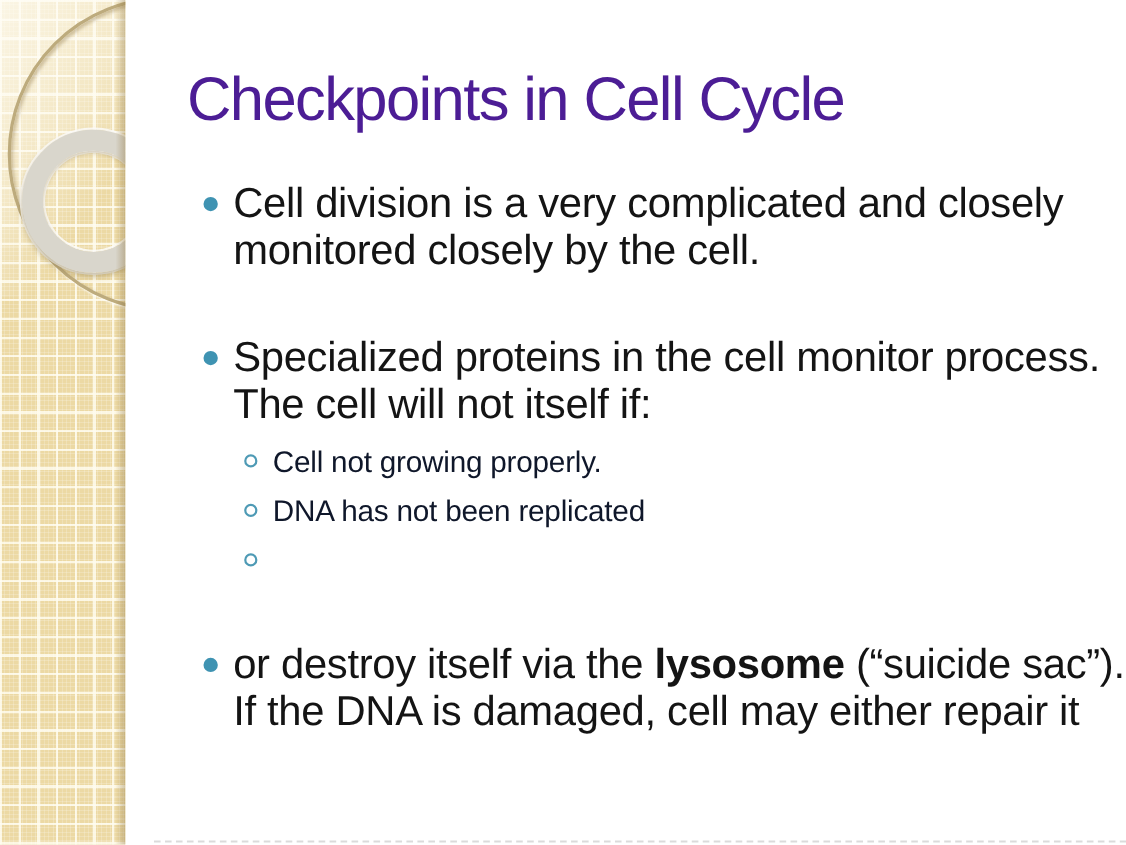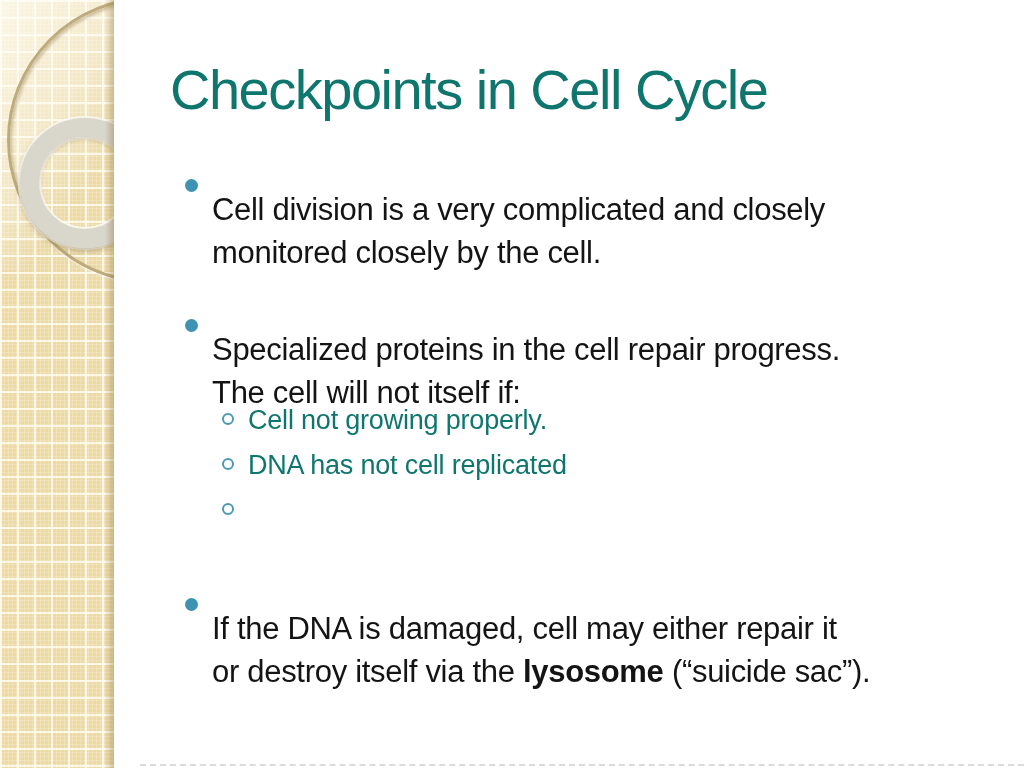--- a/index.html
+++ b/index.html
@@ -75,45 +75,44 @@
     border-bottom: 2px dashed rgba(175,175,175,.45);
   }
 
   
   .title {
     position: absolute;
     left: 170px; top: 58px;
     font-size: 56px;
     line-height: 64px;
     letter-spacing: -1.5px;
-    color: #0f766e;
+    color: #4c1d95;
     white-space: nowrap;
   }
 
   
   .bullet-block {
     position: absolute;
     left: 185px;
     display: flex;
     align-items: flex-start;
   }
   .bullet-dot {
     flex: 0 0 auto;
     width: 13px; height: 13px;
     margin-top: 15px;
     margin-right: 14px;
     border-radius: 50%;
     background: #3f93b2;
   }
   .bullet-lines {
-    font-size: 31px;
+    font-size: 38px;
     line-height: 43px;
     letter-spacing: -0.3px;
     color: #141414;
-    margin-top: 24px;
   }
   .bullet-lines div { white-space: nowrap; }
 
   .sub-list {
     position: absolute;
     left: 222px; top: 398px;
   }
   .sub-item {
     display: flex;
     align-items: flex-start;
@@ -126,21 +125,21 @@
     margin-top: 15px;
     margin-right: 14px;
     border: 2px solid #4e9ab5;
     border-radius: 50%;
     background: transparent;
   }
   .sub-text {
     font-size: 27px;
     line-height: 44px;
     letter-spacing: -0.2px;
-    color: #0f766e;
+    color: #0f172a;
     white-space: nowrap;
   }
 
   .bold-word { font-weight: bold; }
 </style>
 </head>
 <body>
 
 <div id="slide">
 
@@ -159,40 +158,40 @@
     <span class="bullet-dot"></span>
     <div class="bullet-lines">
       <div>Cell division is a very complicated and closely</div>
       <div>monitored closely by the cell.</div>
     </div>
   </div>
 
   <div class="bullet-block" style="top:304px">
     <span class="bullet-dot"></span>
     <div class="bullet-lines">
-      <div>Specialized proteins in the cell repair progress.</div>
+      <div>Specialized proteins in the cell monitor process.</div>
       <div>The cell will not itself if:</div>
     </div>
   </div>
 
   <div class="sub-list">
     <div class="sub-item">
       <span class="sub-circle"></span>
       <span class="sub-text">Cell not growing properly.</span>
     </div>
     <div class="sub-item">
       <span class="sub-circle"></span>
-      <span class="sub-text">DNA has not cell replicated</span>
+      <span class="sub-text">DNA has not been replicated</span>
     </div>
     <div class="sub-item">
       <span class="sub-circle"></span>
     </div>
   </div>
 
   <div class="bullet-block" style="top:583px">
     <span class="bullet-dot"></span>
     <div class="bullet-lines">
+      <div><span>or destroy itself via the </span><span class="bold-word">lysosome</span><span> (“suicide sac”).</span></div>
       <div>If the DNA is damaged, cell may either repair it</div>
-      <div><span>or destroy itself via the </span><span class="bold-word">lysosome</span><span> (“suicide sac”).</span></div>
     </div>
   </div>
 
 </div>
 
 </body></html>

